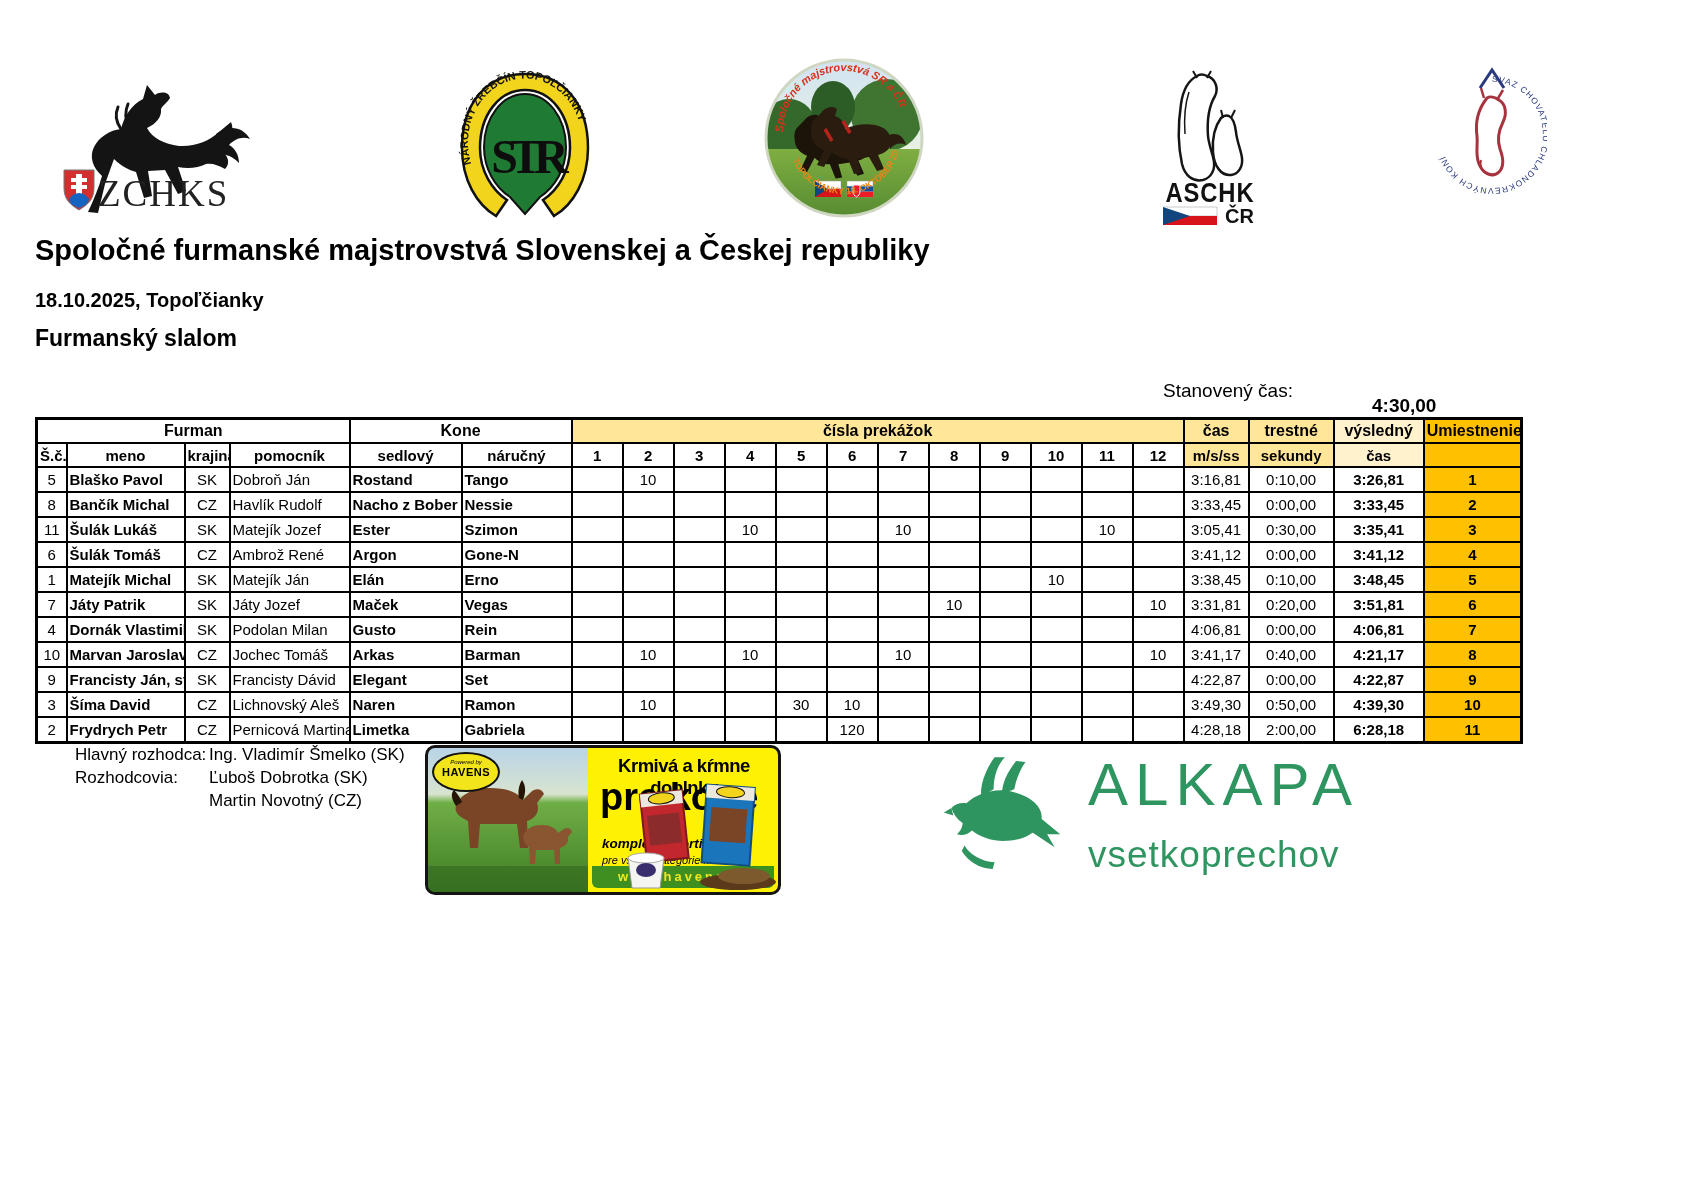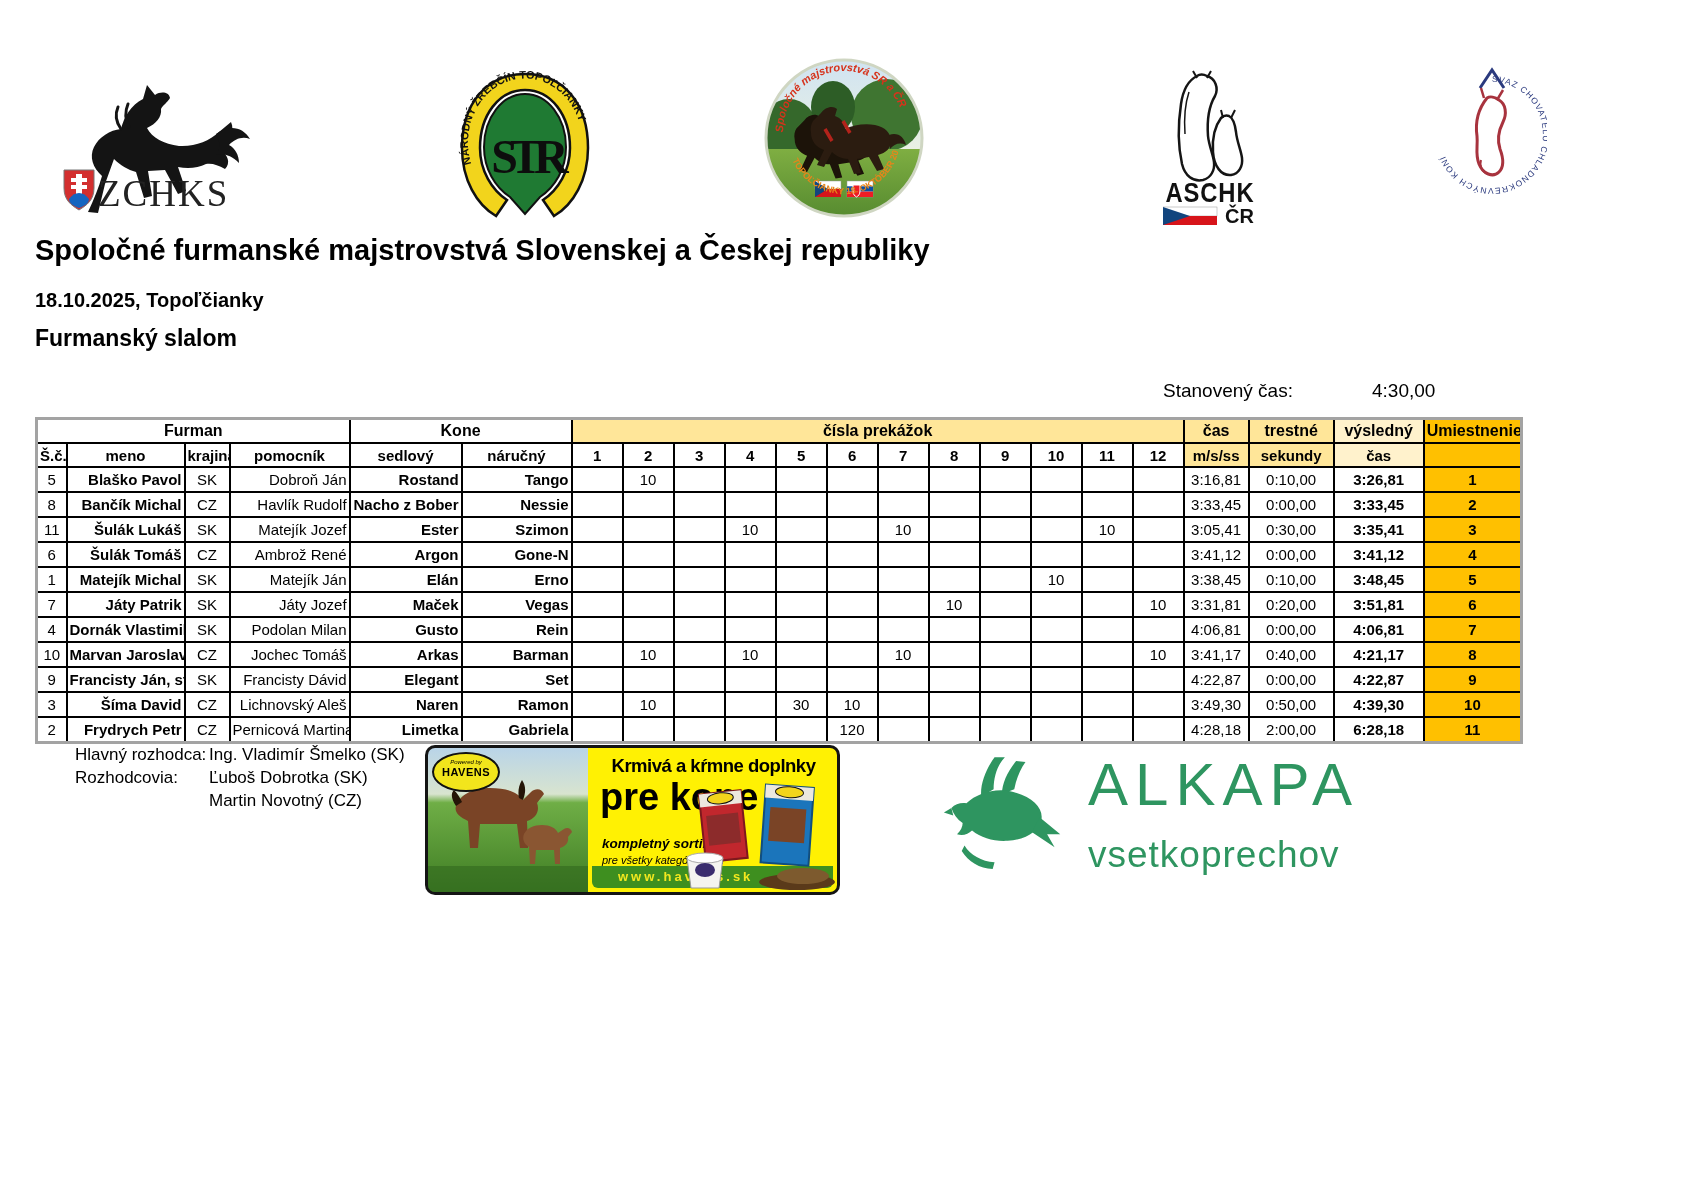--- a/index.html
+++ b/index.html
@@ -3,36 +3,36 @@
 <meta charset="utf-8">
 <style>
   html,body{margin:0;padding:0;background:#e8e8e8}
   .page{position:relative;width:1683px;height:1190px;background:#fff;font-family:"Liberation Sans",sans-serif;color:#000;overflow:hidden;margin:0 auto}
   .abs{position:absolute}
   .heading{position:absolute;left:35px;width:1485px;font-weight:bold}
   .title{top:234px;font-size:29px}
   .date{top:289px;font-size:20px}
   .disc{top:325px;font-size:23px}
   .settime-label{position:absolute;left:1163px;top:380px;font-size:19px;font-weight:normal}
-  .settime-value{position:absolute;left:1372px;top:380px;font-size:19px;font-weight:normal}
-  table.results{position:absolute;left:35px;top:417px;border-collapse:collapse;table-layout:fixed;width:1485px;border:3px solid #a3a3a3}
+  .settime-value{position:absolute;left:1372px;top:395px;font-size:19px;font-weight:bold}
+  table.results{position:absolute;left:35px;top:417px;border-collapse:collapse;table-layout:fixed;width:1485px;border:3px solid #000000}
   .results th,.results td{border:2px solid #000;height:22px;padding:0 2px;overflow:hidden;white-space:nowrap;text-align:center;font-size:15px}
   .results thead tr.gh th{font-weight:bold;font-size:16px}
   .results thead tr.ch th{font-weight:bold;font-size:15px}
   .results th.plain{font-weight:normal}
   .bg1{background:var(--header-light,#FFE699)}
   .bg2{background:var(--header-lighter,#FFF2CC)}
   .bg3{background:var(--gold,#FFC000)}
   .results tbody td{height:23px}
-  .results td.l{text-align:right;}
+  .results td.l{text-align:left;}
   .results td.b{font-weight:bold}
   .officials{position:absolute;left:75px;top:743px;font-size:17px;line-height:23px}
   .olabel{display:inline-block;width:134px}
   
-  .havens{position:absolute;left:425px;top:745px;width:415px;height:150px;background:#141414;border-radius:10px;padding:3px;box-sizing:border-box;display:flex}
+  .havens{position:absolute;left:425px;top:745px;width:356px;height:150px;background:#141414;border-radius:10px;padding:3px;box-sizing:border-box;display:flex}
   .hv-photo{position:relative;width:160px;border-radius:7px 0 0 7px;background:linear-gradient(180deg,#b9d4e8 0%,#d8e4cf 32%,#6fae46 38%,#3f7d24 100%);overflow:hidden;flex:none}
   .hv-badge{position:absolute;top:4px;left:4px;width:64px;height:36px;background:#F2E51C;border:2px solid #111;border-radius:50%;text-align:center;z-index:3}
   .hv-badge .pb{font-size:6px;font-style:italic;line-height:9px;display:block;margin-top:4px}
   .hv-badge .hb{font-size:11px;font-weight:bold;letter-spacing:.5px;line-height:10px;display:block}
   .hv-ad{position:relative;flex:1;background:var(--havens-yellow,#FFF103);border-radius:0 7px 7px 0}
   .hv-l1{position:absolute;top:7px;left:6px;right:4px;text-align:center;font-size:18.5px;font-weight:bold;letter-spacing:-.5px}
   .hv-l2{position:absolute;top:28px;left:12px;font-size:38px;font-weight:bold}
   .hv-l3{position:absolute;top:88px;left:14px;font-size:13.5px;font-weight:bold;font-style:italic}
   .hv-l4{position:absolute;top:106px;left:14px;font-size:11px;font-style:italic}
   .hv-strip{position:absolute;bottom:4px;left:4px;right:4px;height:22px;background:var(--havens-green,#3E8F1F);color:#F2E71F;font-weight:bold;letter-spacing:3px;font-size:13px;line-height:22px;text-align:left;padding-left:26px;border-radius:0 0 6px 6px}

